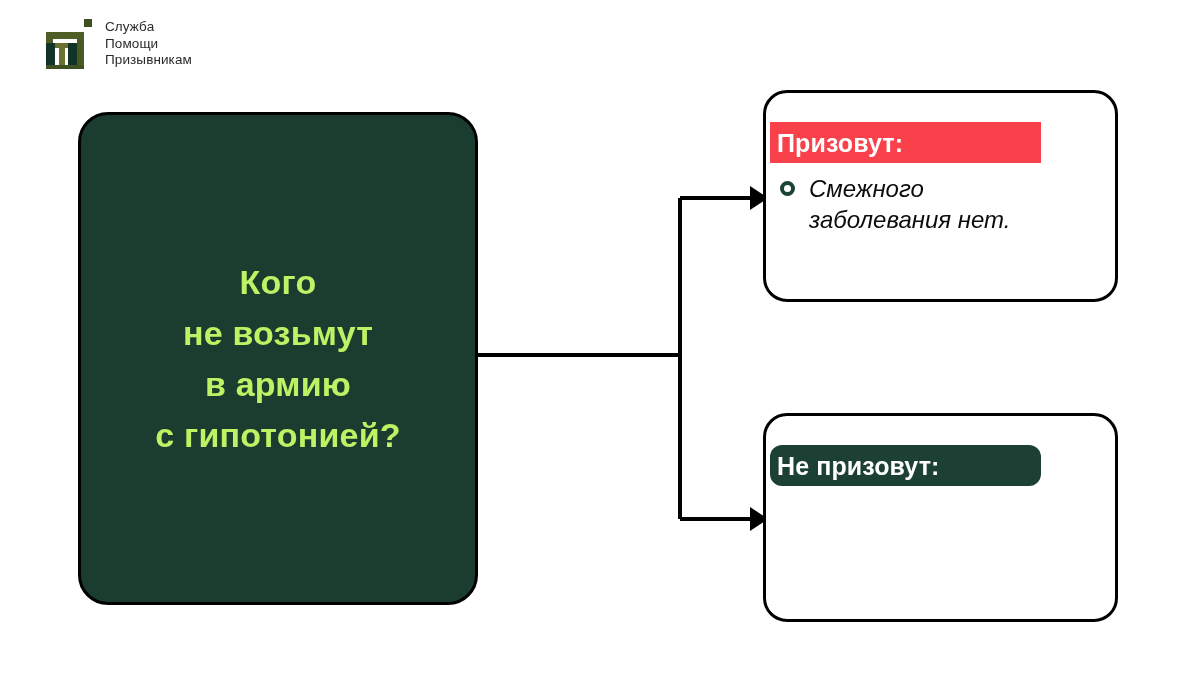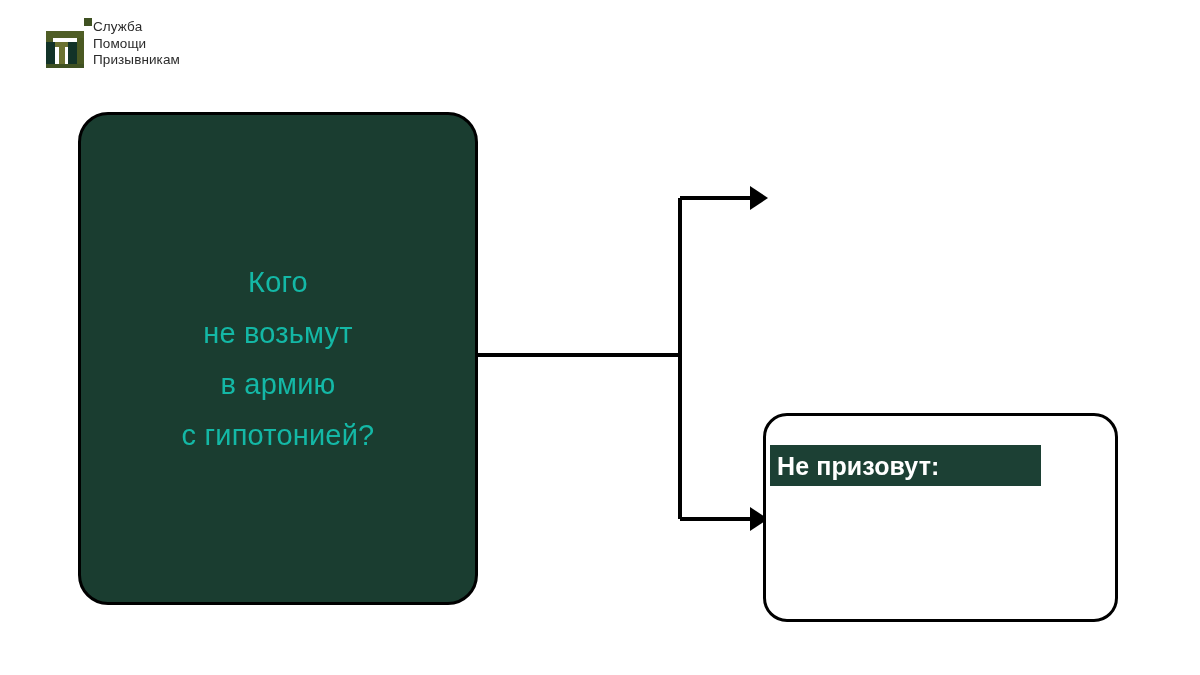--- a/index.html
+++ b/index.html
@@ -20,22 +20,22 @@
     background: #ffffff;
     overflow: hidden;
   }
 
   
   #logo {
     position: absolute;
     left: 44px;
     top: 18px;
     display: flex;
-    align-items: flex-start;
-    gap: 1px;
+    align-items: flex-end;
+    gap: 13px;
   }
   #logo-mark {
     width: 48px;
     height: 50px;
     display: block;
     flex: 0 0 auto;
   }
   #logo-text {
     margin-top: 1px;
     font-size: 13.5px;
@@ -55,23 +55,23 @@
     height: 493px;
     box-sizing: border-box;
     background: #1A3D30;
     border: 3px solid #000000;
     border-radius: 30px;
     display: flex;
     align-items: center;
     justify-content: center;
   }
   #question-text {
-    color: #14b8a6;
-    font-weight: normal;
-    font-size: 29px;
+    color: #bef264;
+    font-weight: bold;
+    font-size: 34px;
     line-height: 51px;
     text-align: center;
     letter-spacing: 0.2px;
     white-space: pre-line;
     padding: 0 10px;
   }
 
   
   #connector {
     position: absolute;
@@ -190,20 +190,30 @@
     <polygon points="750,507 768,519 750,531" fill="#000000"></polygon>
   </svg>
 
   <div id="question-box">
     <div id="question-text">Кого
 не возьмут
 в армию
 с гипотонией?</div>
   </div>
 
+  <div class="card" id="card-called">
+    <div class="card-header" style="background:#F8414A;">
+      <span class="card-header-label">Призовут:</span>
+    </div>
+    <div class="card-body">
+      <span class="bullet-ring"></span>
+      <span class="card-body-text">Смежного
+заболевания нет.</span>
+    </div>
+  </div>
 
   <div class="card" id="card-not-called">
-    <div class="card-header" style="background:#1C4034;">
+    <div class="card-header" style="background:#1C4034;border-radius:12px;">
       <span class="card-header-label">Не призовут:</span>
     </div>
   </div>
 
 </div>
 
 </body></html>

